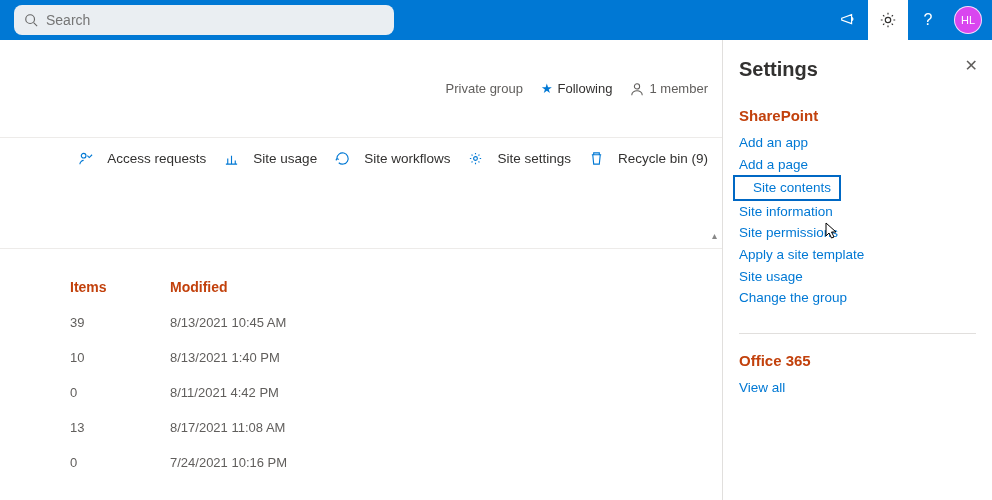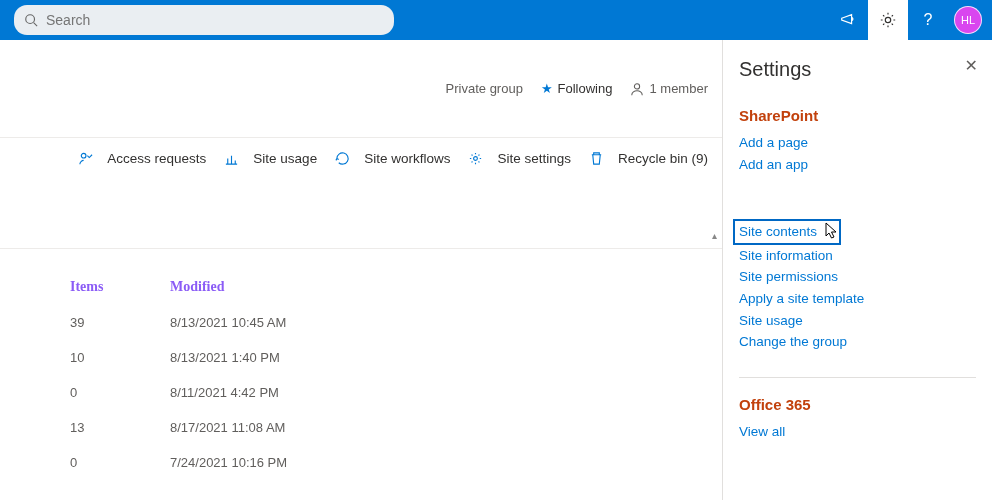--- a/index.html
+++ b/index.html
@@ -19,21 +19,21 @@
     height: 40px;
     display: flex;
     align-items: center;
     padding: 0 8px;
     color: #fff;
   }
   .searchbox {
     background: #eaeef2;
     height: 30px;
     width: 380px;
-    border-radius: 13px;
+    border-radius: 8px;
     display: flex;
     align-items: center;
     padding: 0 10px;
     color: #666;
     margin-left: 6px;
   }
   .searchbox svg { margin-right: 8px; flex-shrink:0; }
   .searchbox input {
     border: none; outline: none; background: transparent;
     font-size: 14px; color: #333; width: 100%;
@@ -85,65 +85,63 @@
   .cmdbar .cmd { display: flex; align-items: center; gap: 14px; cursor:pointer; }
   .cmdbar svg { flex-shrink:0; }
   .divider { border-bottom: 1px solid #edebe9; margin-top: 70px; }
   .table {
     padding: 0 14px 0 70px;
     margin-top: 20px;
   }
   .table-head {
     display: flex;
     font-weight: 600;
-    color: #8b5cf6;
+    color: #c2410c;
     padding: 10px 0;
-    font-family: Liberation Serif, serif;
   }
   .col-items { width: 100px; }
   .col-mod { flex: 1; }
   .table-row {
     display: flex;
     color: #605e5c;
     font-size: 13px;
     padding: 10px 0;
   }
   
   .panel {
     width: 270px;
     border-left: 1px solid #e1dfdd;
     background: #fff;
     padding: 18px 16px 0 16px;
     position: relative;
   }
   .panel h1 {
-    font-size: 20px; font-weight: 400; color: #323130;
+    font-size: 20px; font-weight: 700; color: #323130;
     margin-bottom: 26px;
   }
   .panel .close {
     position: absolute; top: 16px; right: 14px;
     cursor: pointer; color: #605e5c; font-size:16px;
   }
   .panel h2 {
     font-size: 15px; font-weight: 600; margin-bottom: 8px; color:#c2410c;
   }
   .panel .linklist { margin-bottom: 24px; }
   .panel .linklist a {
     display: block;
     color: #0078d4;
     text-decoration: none;
     font-size: 13.5px;
     line-height: 1.6;
     cursor: pointer;
   }
   .panel .highlight {
     border: 2.5px solid #0068c4;
-    margin-left: -6px; padding-left: 4px;
+    margin-left: -6px; padding-left: 18px;
     width: 108px;
-    margin-top: 44px;
   }
   .panel .sep { border-top: 1px solid #e1dfdd; margin: 14px 0 18px; }
   .cursor-ptr {
     position: absolute;
     pointer-events: none;
   }
   .scroll-arrow {
     position:absolute; left: 712px; top:190px; color:#888; font-size:10px;
   }
 </style>
@@ -266,22 +264,22 @@
   </div>
 
   <div class="panel">
     <span class="close">
       <span>✕</span>
     </span>
     <h1>Settings</h1>
 
     <h2>SharePoint</h2>
     <div class="linklist" style="position:relative;">
+      <a>Add an app</a>
       <a>Add a page</a>
-      <a>Add an app</a>
       <a class="highlight">Site contents</a>
       <a>Site information</a>
       <a>Site permissions</a>
       <a>Apply a site template</a>
       <a>Site usage</a>
       <a>Change the group</a>
       <svg class="cursor-ptr" style="left:86px; top:90px;" width="14" height="18" viewBox="0 0 14 18">
           <path d="M1 1 L1 14 L4 11 L6.5 16 L9 15 L6.5 10 L11 10 Z" fill="#fff" stroke="#000" stroke-width="1"></path>
         </svg>
     </div>

